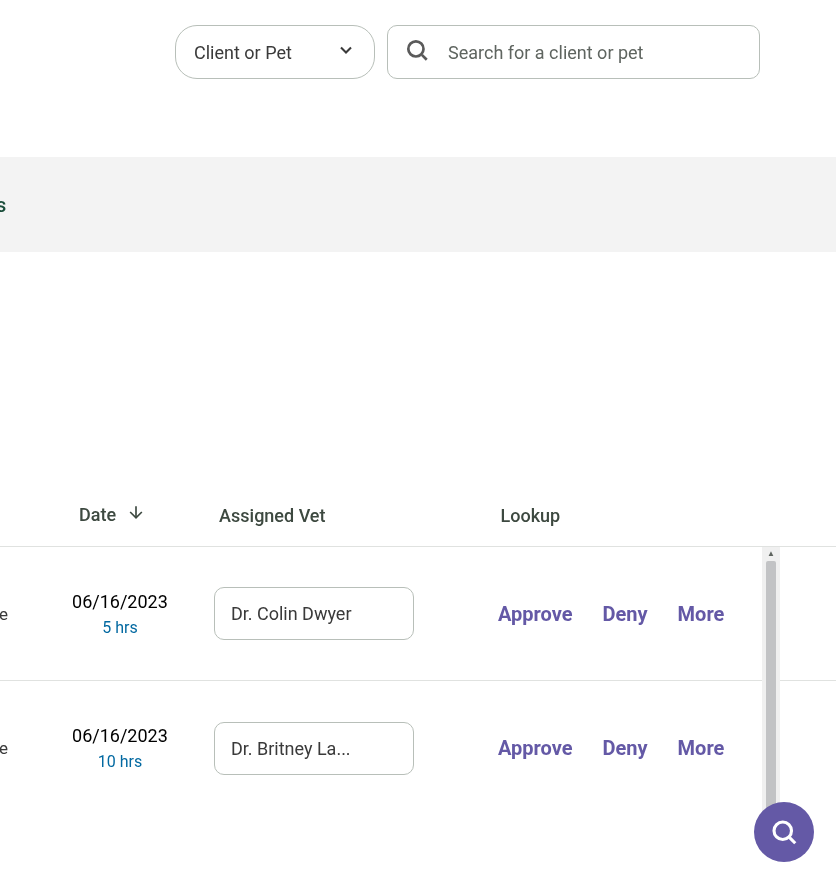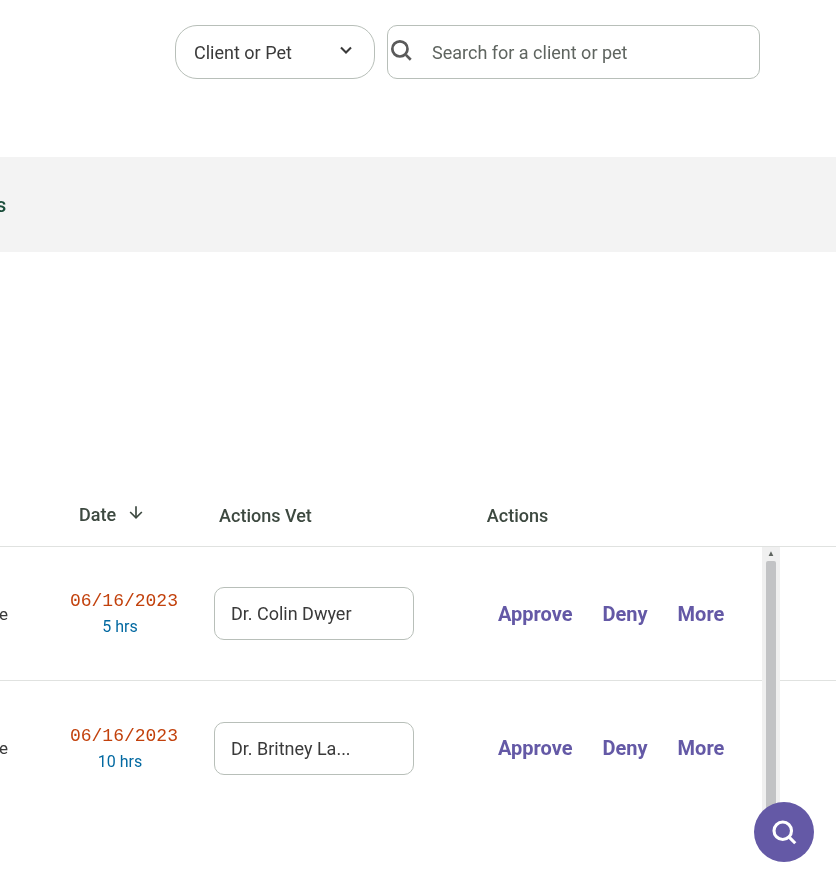--- a/index.html
+++ b/index.html
@@ -37,21 +37,21 @@
       cursor: pointer;
       font-size: 18px;
       color: #3a3a3a;
     }
     .dropdown-chevron {
       color: #3a3a3a;
     }
     .search-box {
       display: flex;
       align-items: center;
-      padding: 0 0;
+      padding: 0 16px;
       height: 54px;
       width: 373px;
       border: 1px solid #b8bfb9;
       border-radius: 10px;
     }
     .search-icon {
       color: #5a5a5a;
       margin-right: 18px;
     }
     .search-input {
@@ -150,22 +150,21 @@
       font-size: 17px;
       color: #3a3a3a;
     }
     .col-date {
       margin-left: 62px;
       text-align: center;
       width: 100px;
     }
     .date-text {
       font-size: 18px;
-      color: #c2410c;
-      font-family: Liberation Mono, monospace;
+      color: #000000;
     }
     .hrs-text {
       font-size: 16px;
       color: #0369a1;
       margin-top: 6px;
     }
     .col-vet {
       margin-left: 44px;
     }
     .vet-box {
@@ -244,22 +243,22 @@
   <div class="table-header">
     <div class="col-date-header">
       <span>Date</span>
       <span class="sort-arrow">
         <svg width="20" height="20" viewBox="0 0 24 24" fill="none" stroke="currentColor" stroke-width="2">
             <line x1="12" y1="5" x2="12" y2="19"></line>
             <polyline points="19 12 12 19 5 12"></polyline>
           </svg>
       </span>
     </div>
-    <div class="col-vet-header">Actions Vet</div>
-    <div class="col-actions-header">Actions</div>
+    <div class="col-vet-header">Assigned Vet</div>
+    <div class="col-actions-header">Lookup</div>
   </div>
 
   <div class="table-body">
     <div class="scrollbar">
       <span class="scrollbar-arrow">▲</span>
       <div class="scrollbar-thumb"></div>
     </div>
 
     <div class="table-row">
       <span class="col-left-text">ce</span>

